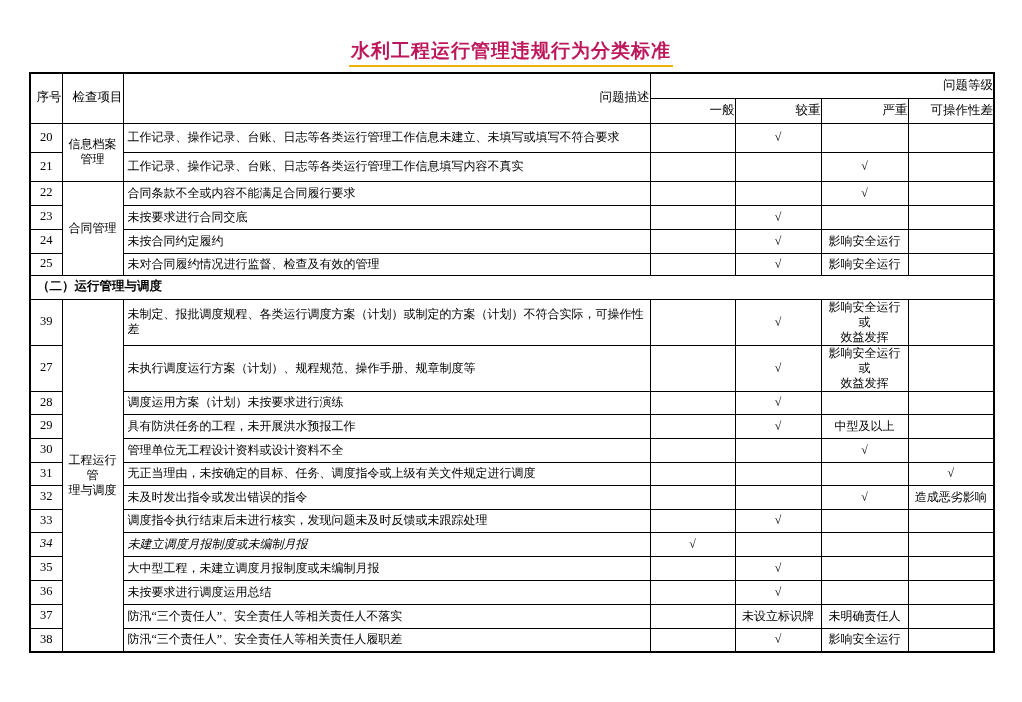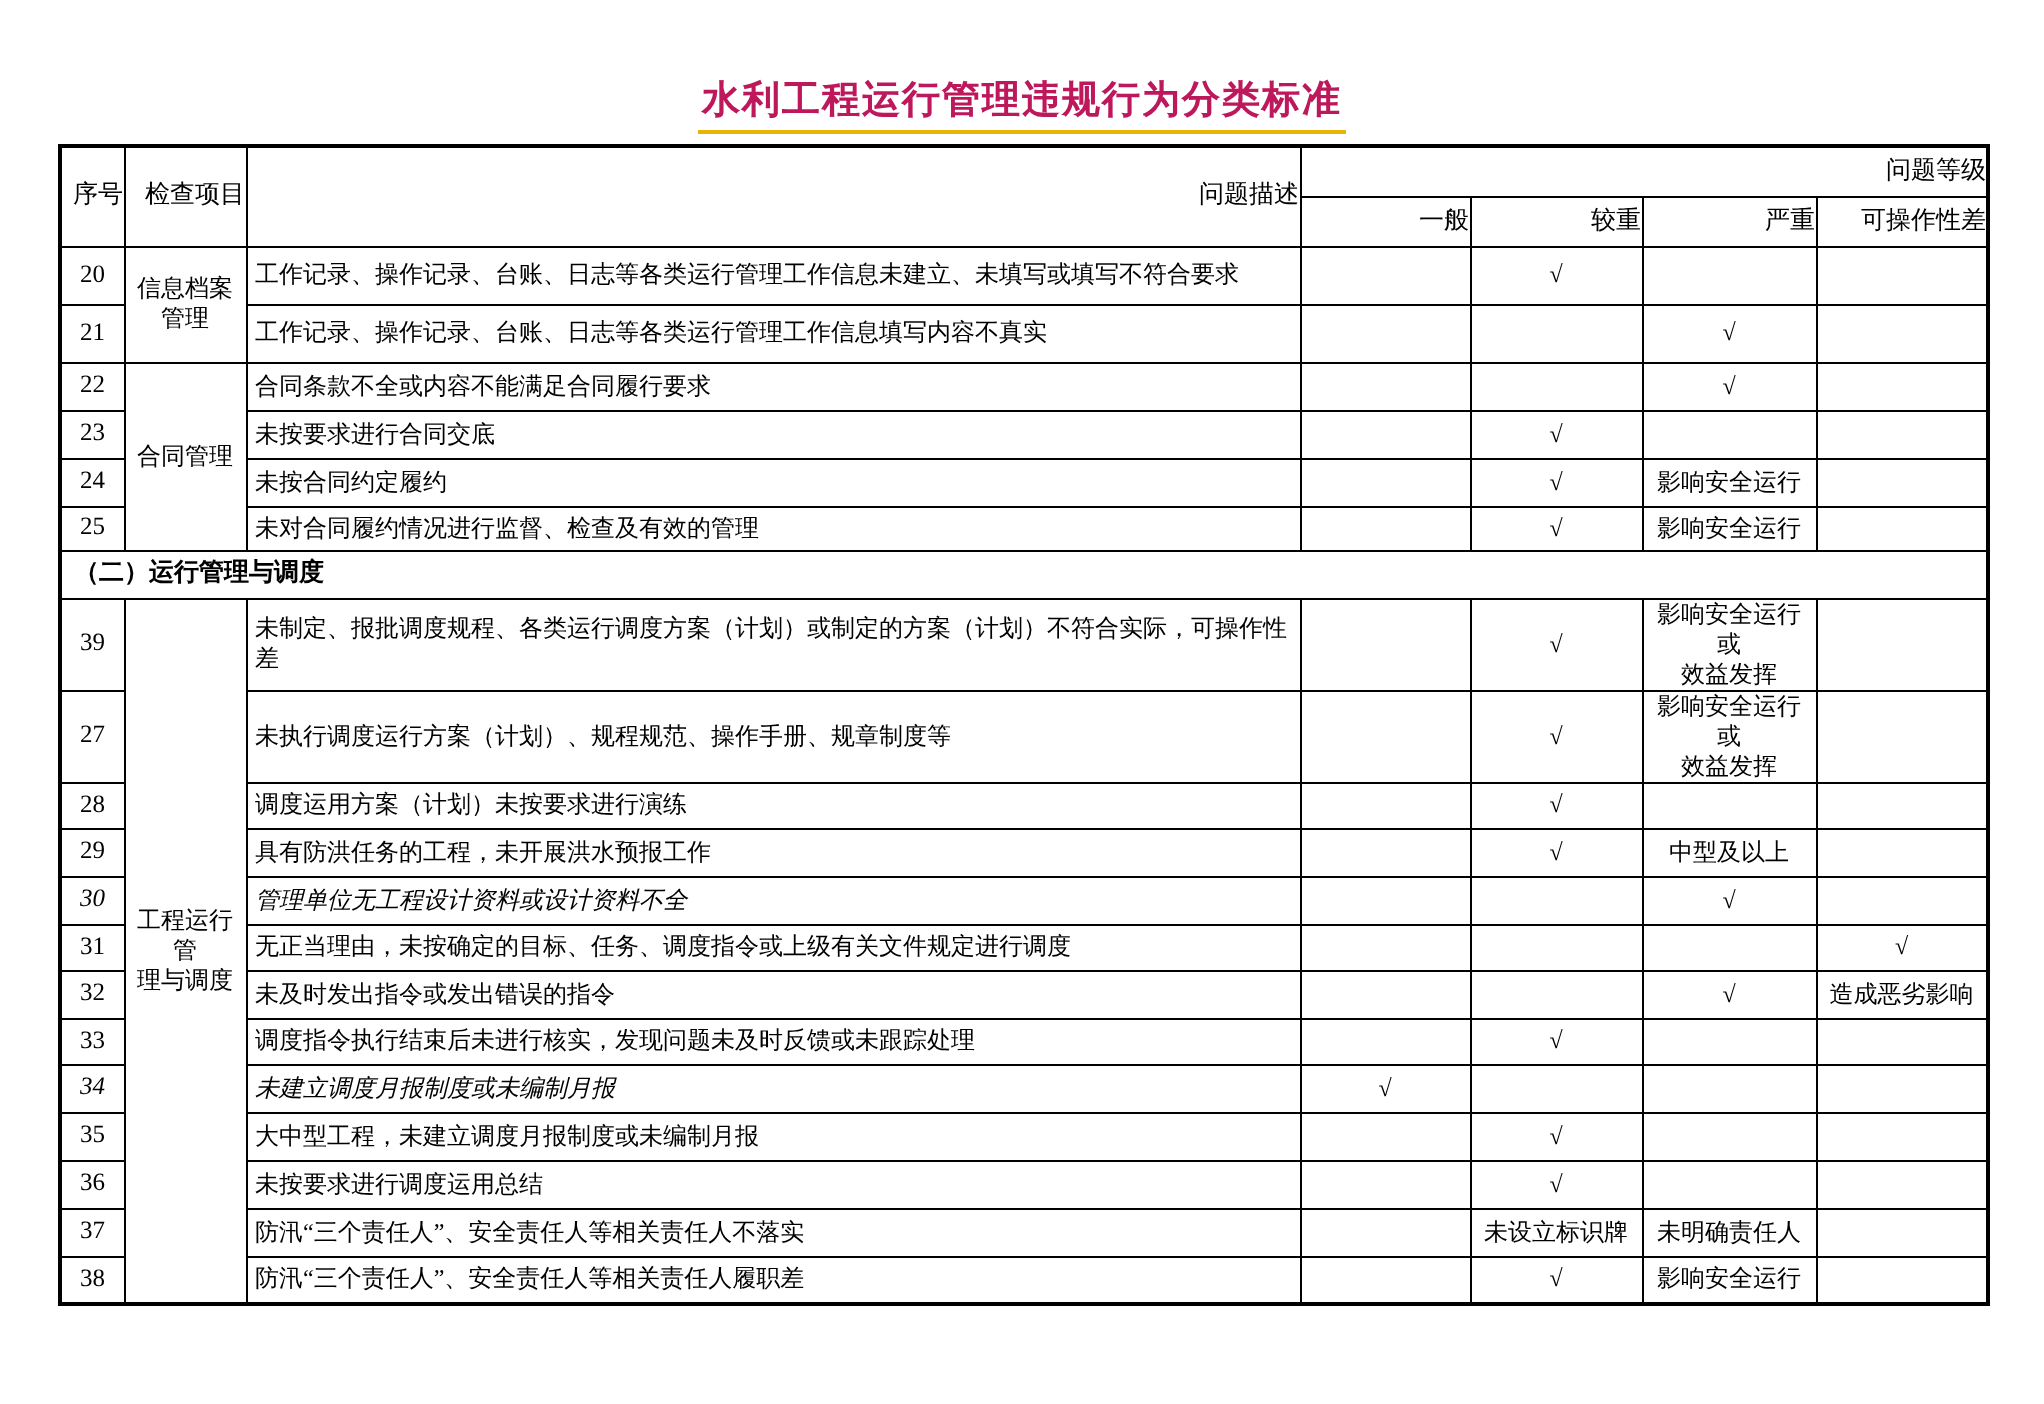--- a/index.html
+++ b/index.html
@@ -206,21 +206,21 @@
           <td class="cell-mark"></td>
         </tr>
         <tr style="height: 24px;">
           <td class="cell-no">29</td>
           <td class="cell-desc">具有防洪任务的工程，未开展洪水预报工作</td>
           <td class="cell-mark"></td>
           <td class="cell-mark">√</td>
           <td class="cell-mark">中型及以上</td>
           <td class="cell-mark"></td>
         </tr>
-        <tr style="height: 24px; font-style: italic;">
+        <tr style="height: 24px;">
           <td class="cell-no">30</td>
           <td class="cell-desc">管理单位无工程设计资料或设计资料不全</td>
           <td class="cell-mark"></td>
           <td class="cell-mark"></td>
           <td class="cell-mark">√</td>
           <td class="cell-mark"></td>
         </tr>
         <tr style="height: 23px;">
           <td class="cell-no">31</td>
           <td class="cell-desc">无正当理由，未按确定的目标、任务、调度指令或上级有关文件规定进行调度</td>

